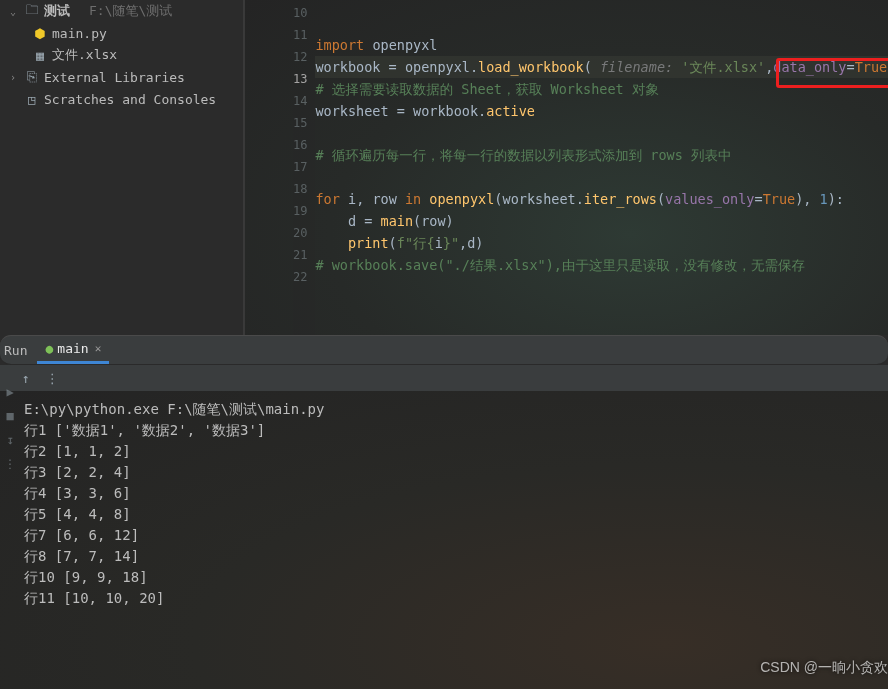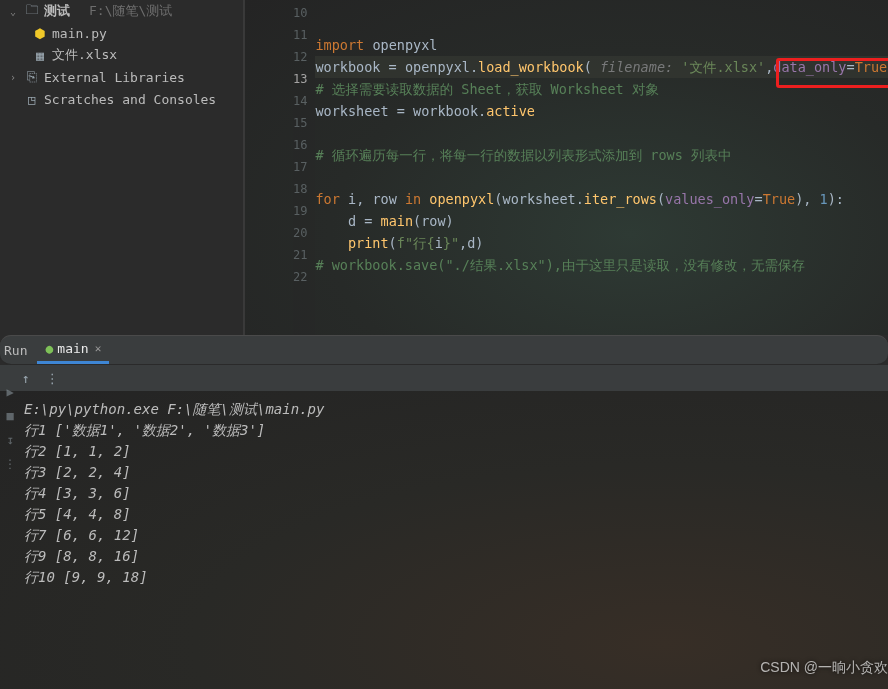--- a/index.html
+++ b/index.html
@@ -115,21 +115,21 @@
   .console {
     flex: 1;
     background: radial-gradient(ellipse at 75% 85%, #372e26 0%, #292926 50%, #242424 100%);
     padding: 8px 0 0 24px;
     color: #bcbcbc;
     font-size: 14px;
     line-height: 21px;
     position: relative;
     overflow: hidden;
   }
-  .console .out-line { white-space: pre; font-style: italic; }
+  .console .out-line { white-space: pre; }
   .left-tool {
     position: absolute;
     left: 0; top: 385px;
     width: 20px;
     display: flex; flex-direction: column; gap: 10px;
     align-items: center;
     opacity: 0.5;
   }
   .left-tool span { font-size: 12px; color: #9aa7b0; }
   .watermark {
@@ -223,22 +223,23 @@
   </div>
 
   <div class="console" id="console">
       <div class="out-line">E:\py\python.exe F:\随笔\测试\main.py</div>
       <div class="out-line">行1 ['数据1', '数据2', '数据3']</div>
       <div class="out-line">行2 [1, 1, 2]</div>
       <div class="out-line">行3 [2, 2, 4]</div>
       <div class="out-line">行4 [3, 3, 6]</div>
       <div class="out-line">行5 [4, 4, 8]</div>
       <div class="out-line">行7 [6, 6, 12]</div>
-      <div class="out-line">行9 [8, 8, 16]</div>
+      <div class="out-line">行8 [7, 7, 14]</div>
       <div class="out-line">行10 [9, 9, 18]</div>
+      <div class="out-line">行11 [10, 10, 20]</div>
     </div>
 </div>
 
 <div class="left-tool">
   <span>▶</span>
   <span>■</span>
   <span>↧</span>
   <span>⋮</span>
 </div>
 

